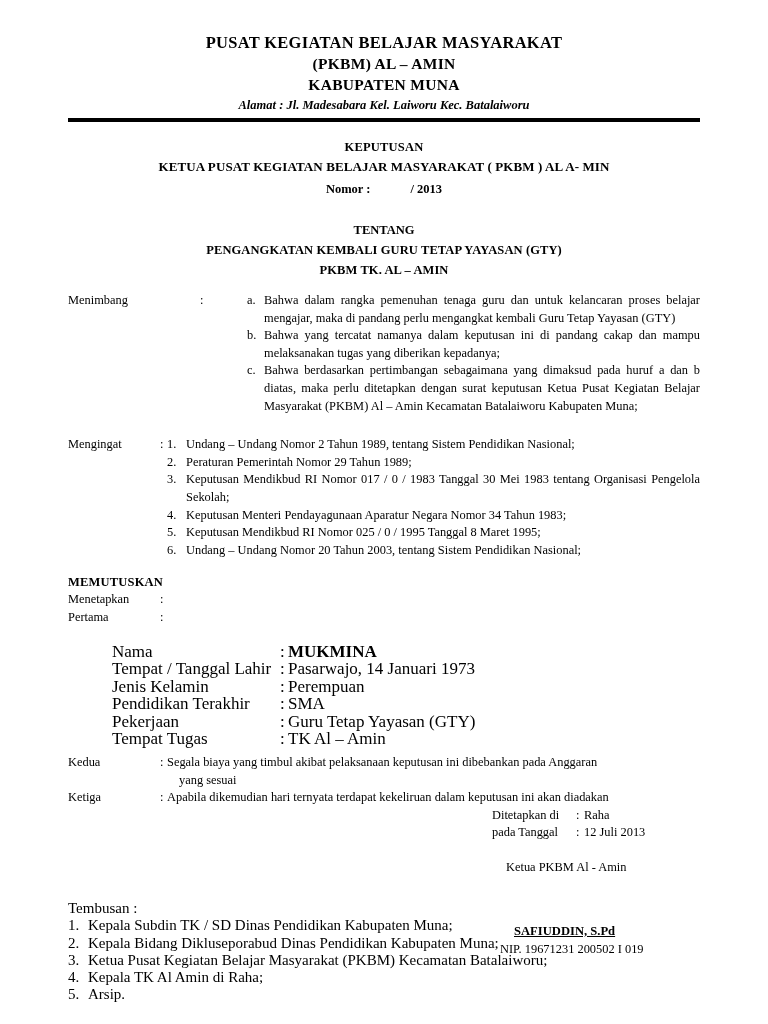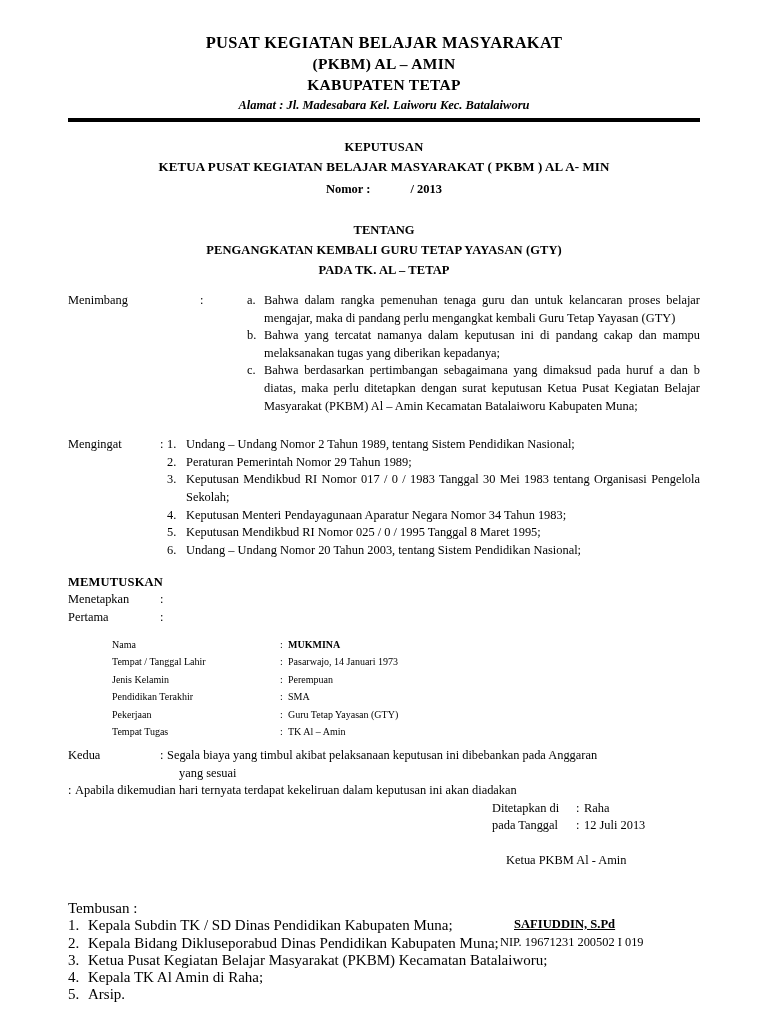--- a/index.html
+++ b/index.html
@@ -153,23 +153,23 @@
 
   #row-menetapkan { margin-top: 1px; }
   #row-pertama { margin-top: 0px; }
   #row-kedua { margin-top: 6px; }
   #row-ketiga { margin-top: 0px; }
 
   .decide-body .cont { padding-left: 12px; }
 
   
   .person-table {
-    margin-top: 9px;
+    margin-top: 16px;
     margin-left: 44px;
-    font-size: 10px;
+    font-size: 17px;
     line-height: 17.6px;
     border-collapse: collapse;
   }
   .person-table td { padding: 0; vertical-align: top; }
   .pt-key { width: 168px; white-space: nowrap; }
   .pt-sep { width: 8px; }
   .pt-val { white-space: nowrap; }
   .pt-val.bold { font-weight: bold; }
 
   
@@ -216,34 +216,34 @@
   .tb-txt { flex: 1 1 auto; white-space: nowrap; }
 </style>
 </head>
 <body>
 
 <div class="page">
 
   <div class="letterhead">
     <div class="lh-line1">PUSAT KEGIATAN BELAJAR MASYARAKAT</div>
     <div class="lh-line2">(PKBM) AL – AMIN</div>
-    <div class="lh-line3">KABUPATEN TETAP</div>
+    <div class="lh-line3">KABUPATEN MUNA</div>
     <div class="lh-address">Alamat : Jl. Madesabara Kel. Laiworu Kec. Batalaiworu</div>
   </div>
   <hr class="rule-thick">
 
   <div class="title-block">
     <div class="t-keputusan">KEPUTUSAN</div>
     <div class="t-ketua">KETUA PUSAT KEGIATAN BELAJAR MASYARAKAT ( PKBM ) AL A- MIN</div>
     <div class="t-nomor">
       <span>Nomor :</span><span class="nomor-gap"></span><span>/ 2013</span>
     </div>
     <div class="t-tentang">TENTANG</div>
     <div class="t-perihal">PENGANGKATAN KEMBALI GURU TETAP YAYASAN (GTY)</div>
-    <div class="t-pada">PADA TK.  AL – TETAP</div>
+    <div class="t-pada">PKBM TK.  AL – AMIN</div>
   </div>
 
   <div class="clause" id="menimbang-clause">
     <div class="clause-label">Menimbang</div>
     <div class="clause-colon">:</div>
     <div class="clause-body">
       <div class="ci">
         <span class="ci-mark m-alpha">a.</span>
         <span class="ci-text">Bahwa dalam rangka pemenuhan tenaga guru dan untuk kelancaran proses belajar mengajar, maka di pandang perlu mengangkat kembali Guru Tetap Yayasan (GTY)</span>
       </div>
@@ -340,20 +340,21 @@
   <div class="decide-row" id="row-kedua">
     <div class="decide-label">Kedua</div>
     <div class="decide-colon">:</div>
     <div class="decide-body">
       <div>Segala biaya yang timbul akibat pelaksanaan keputusan ini dibebankan pada Anggaran</div>
       <div class="cont">yang sesuai</div>
     </div>
   </div>
 
   <div class="decide-row" id="row-ketiga">
+    <div class="decide-label">Ketiga</div>
     <div class="decide-colon">:</div>
     <div class="decide-body">
       <div>Apabila dikemudian hari ternyata terdapat kekeliruan dalam keputusan ini akan diadakan</div>
     </div>
   </div>
 
   <div class="sign-block">
     <table class="sign-table">
       <tbody>
         <tr>

